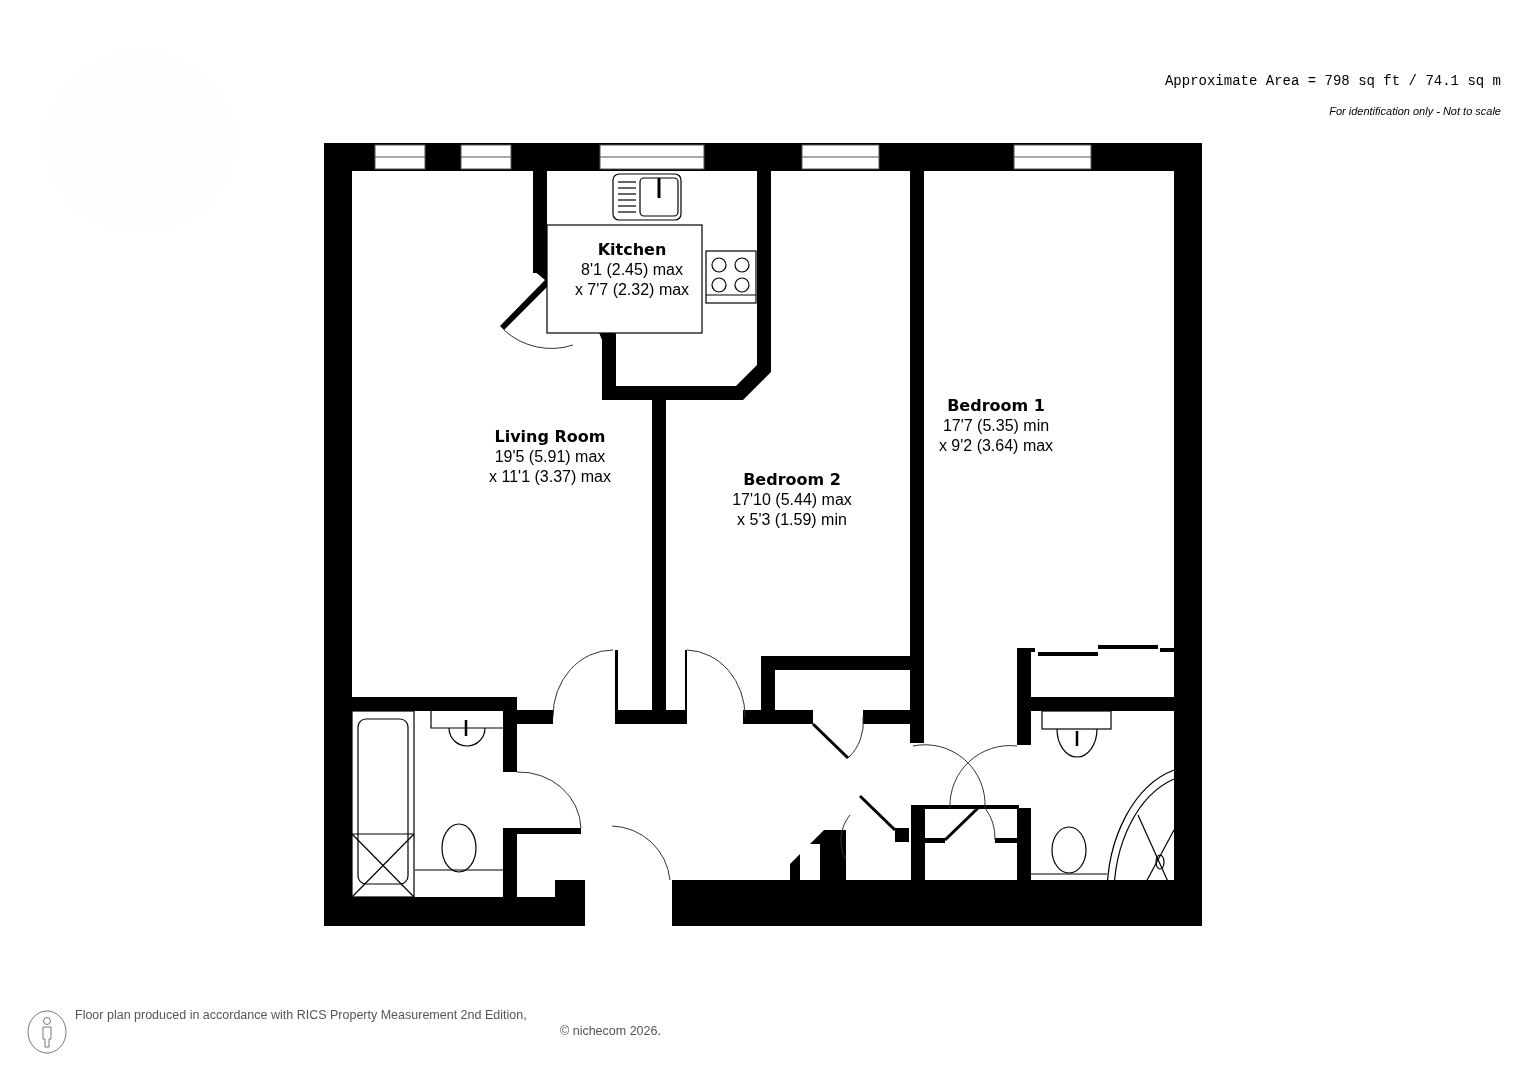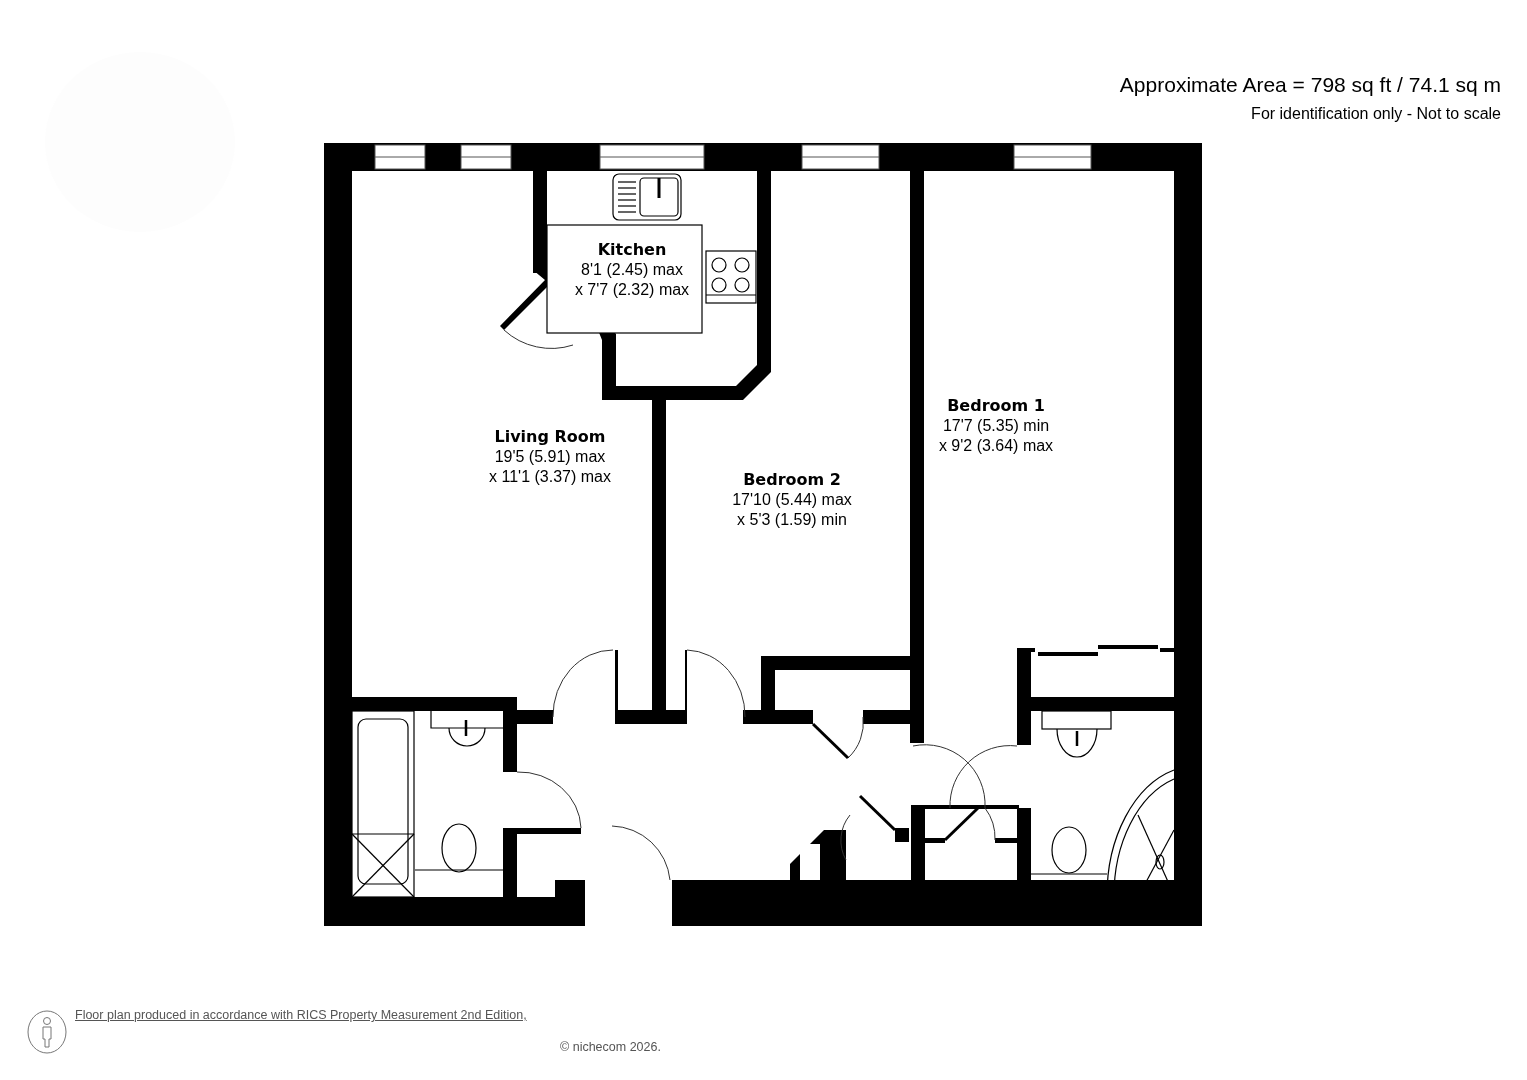--- a/index.html
+++ b/index.html
@@ -1,24 +1,24 @@
 <!DOCTYPE html>
 <html><head>
 <meta charset="utf-8">
 <style>
   html,body{margin:0;padding:0;background:#fff;}
   body{width:1527px;height:1080px;position:relative;overflow:hidden;font-family:"Liberation Sans",sans-serif;color:#000;}
-  .area-title{position:absolute;right:26px;top:73px;font-size:21px;}
-  .area-sub{position:absolute;right:26px;top:105px;font-size:16px;}
+  .area-title{position:absolute;right:26px;top:73px;font-size:14px;font-family:Liberation Mono, monospace;}
+  .area-sub{position:absolute;right:26px;top:105px;font-size:11px;font-style:italic;}
   svg.plan{position:absolute;left:0;top:0;}
   .room-label{position:absolute;text-align:center;transform:translateX(-50%);line-height:20px;font-size:16px;}
   .room-label .name{font-family:"DejaVu Sans",sans-serif;font-weight:bold;font-size:16px;}
-  .footer{position:absolute;left:75px;top:1007px;font-size:12.5px;color:#555;line-height:16px;text-decoration:underline;}
+  .footer{position:absolute;left:75px;top:1007px;font-size:12.5px;color:#555;line-height:16px;}
   .footer .ref{margin-left:12px;}
-  .footer .copy{position:absolute;left:485px;top:16px;white-space:nowrap;margin-top:16px;}
+  .footer .copy{position:absolute;left:485px;top:16px;white-space:nowrap;}
   .person{position:absolute;left:26px;top:1010px;}
   .blob{position:absolute;background:#fdfdfd;border-radius:50%;}
 </style>
 </head>
 <body>
 
 <div class="blob" style="left:45px;top:52px;width:190px;height:180px;"></div>
 
 <div class="area-title">Approximate Area = 798 sq ft / 74.1 sq m</div>
 <div class="area-sub">For identification only - Not to scale</div>

